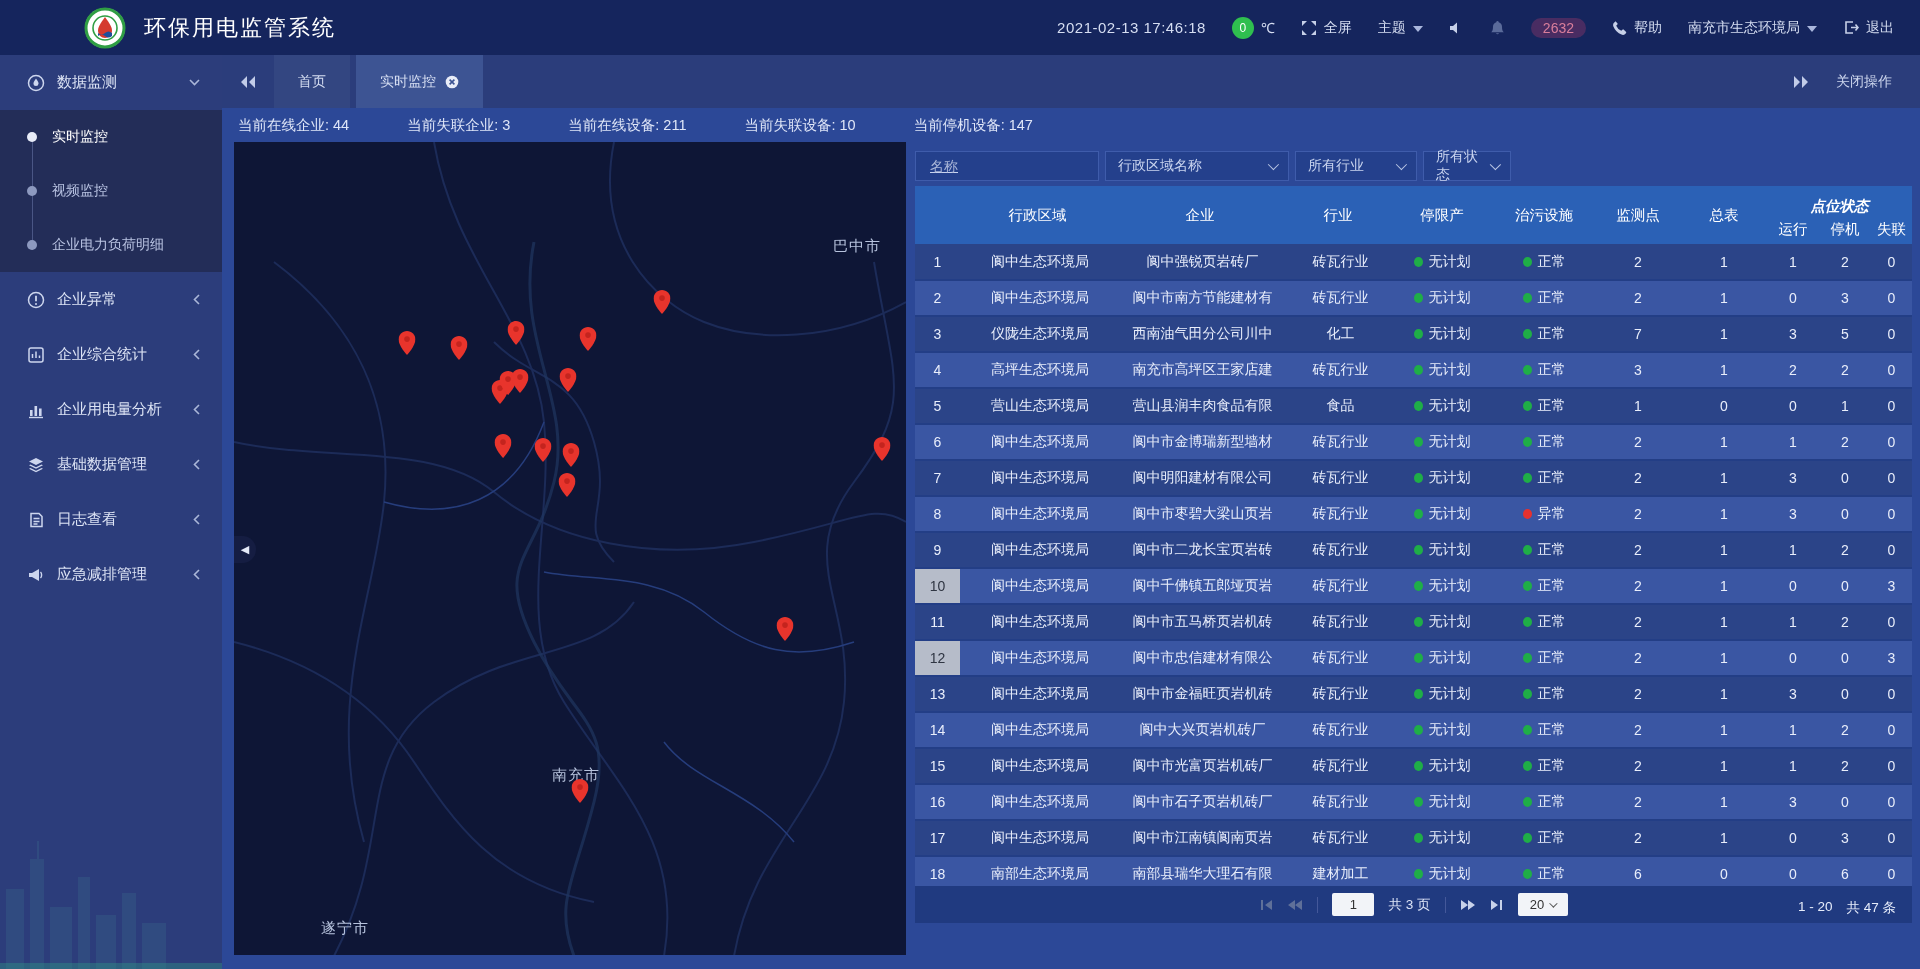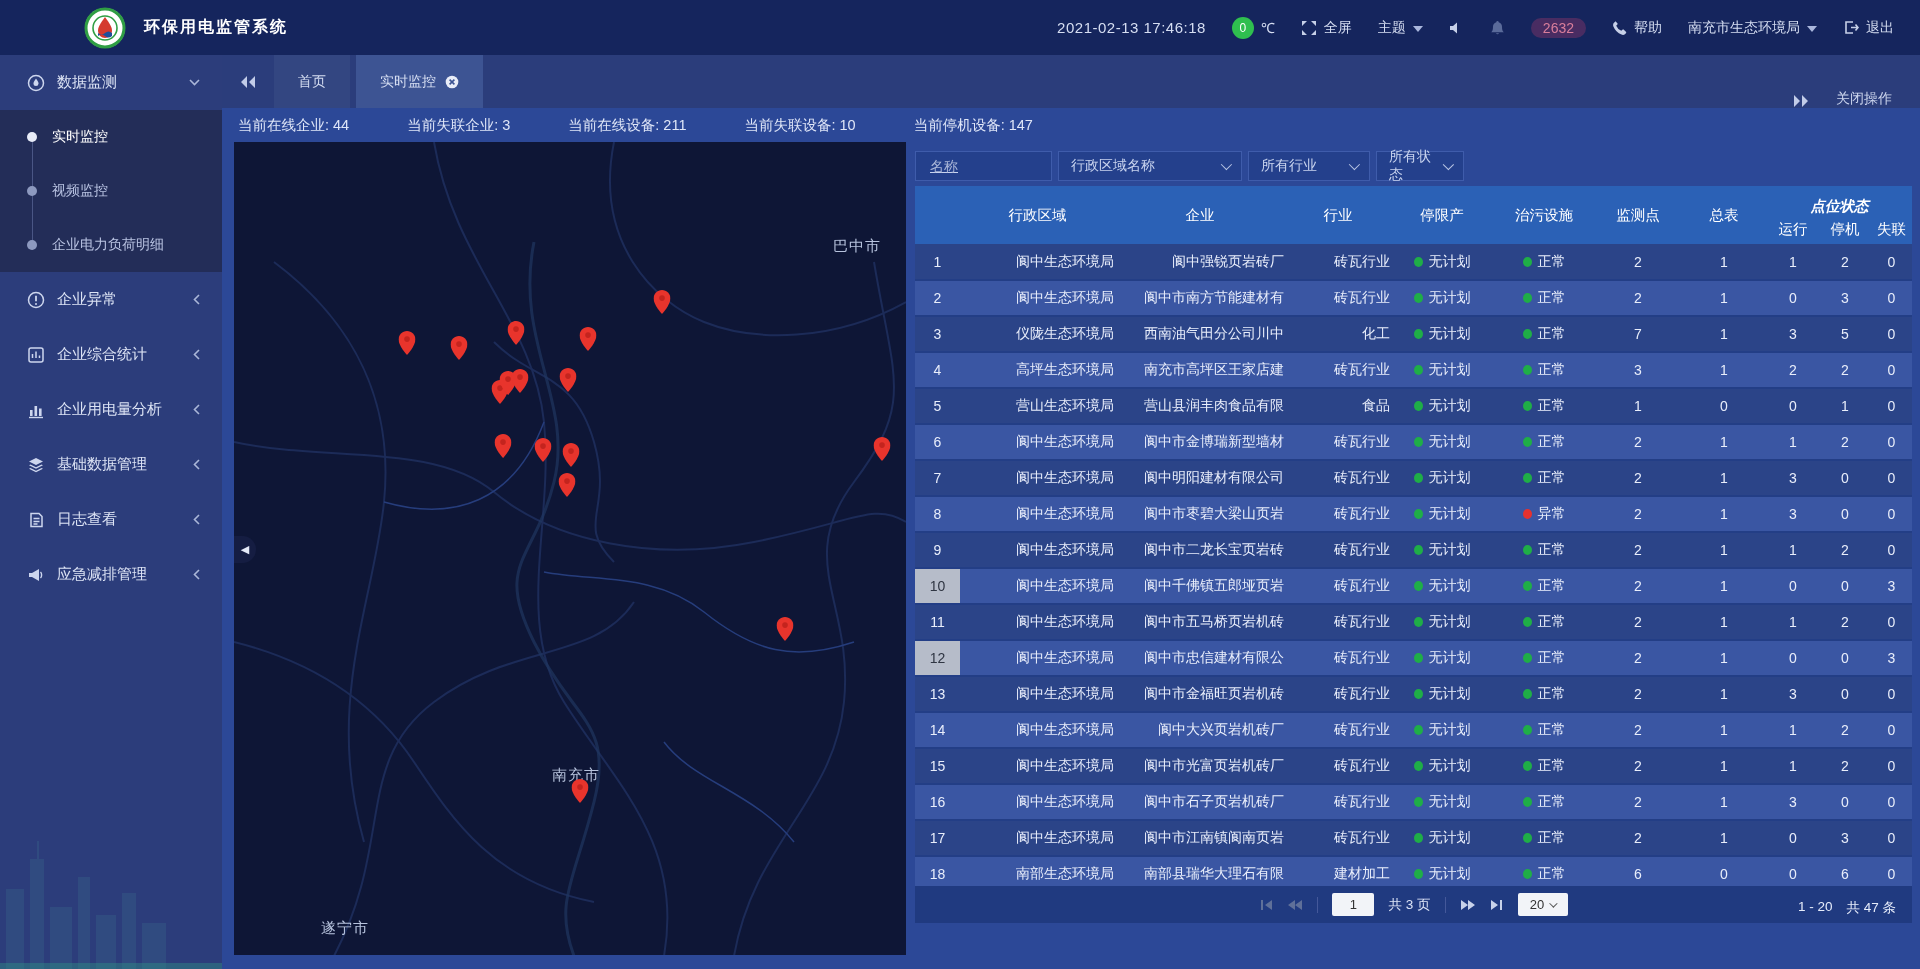--- a/index.html
+++ b/index.html
@@ -7,21 +7,21 @@
   body {
     width:1920px; height:969px; overflow:hidden;
     background:#2c4897;
     font-family:"Liberation Sans", sans-serif;
     color:#dfe6f8;
   }
   
   .topbar { height:55px; background:#15255d; display:flex; align-items:center; padding:0 26px 0 0; }
   .brand { display:flex; align-items:center; gap:18px; padding-left:84px; }
   .logo { width:42px; height:42px; }
-  .app-title { font-size:16px; font-weight:bold; color:#fff; letter-spacing:2px; }
+  .app-title { font-size:22px; font-weight:normal; color:#fff; letter-spacing:2px; }
   .topbar-right { margin-left:auto; display:flex; align-items:center; gap:26px; font-size:14px; color:#d6def2; }
   .datetime { font-size:15px; letter-spacing:.5px; }
   .temp { display:flex; align-items:center; gap:7px; }
   .temp-badge { width:22px; height:22px; border-radius:50%; background:#2fbf4f; color:#fff; font-size:12px;
     display:flex; align-items:center; justify-content:center; }
   .tb-item { display:flex; align-items:center; gap:7px; cursor:pointer; white-space:nowrap; }
   .tb-item svg { display:block; }
   .caret-down { width:0; height:0; border-left:5px solid transparent; border-right:5px solid transparent; border-top:6px solid #aab7dd; margin-top:2px;}
   .notif-pill { background:rgba(196,64,110,.30); color:#d97e9b; border-radius:10px; padding:2px 12px; font-size:14px; }
   .bell-wrap { opacity:.5; }
@@ -42,56 +42,56 @@
   .sub-item.active { color:#ffffff; }
   .sub-item.active::before { background:#e8ecf8; }
   .skyline { position:absolute; bottom:0; left:0; }
   
   .main { flex:1; display:flex; flex-direction:column; background:#2c4897; min-width:0; }
   .tabbar { height:53px; background:#2b3d7b; display:flex; align-items:stretch; flex-shrink:0; }
   .tab-collapse { width:52px; display:flex; align-items:center; justify-content:center; cursor:pointer; }
   .tab { padding:0 24px; display:flex; align-items:center; gap:9px; font-size:14px; color:#d6def2; cursor:pointer; }
   .tab.home { background:#334681; }
   .tab.active { background:#3d5493; margin-left:6px; }
-  .tabbar-right { margin-left:auto; display:flex; align-items:flex-end; gap:26px; padding-right:28px; font-size:14px; color:#cdd6ee; }
+  .tabbar-right { margin-left:auto; display:flex; align-items:center; gap:26px; padding-right:28px; font-size:14px; color:#cdd6ee; }
   .statsbar { height:34px; display:flex; align-items:center; gap:58px; padding-left:16px; font-size:14.5px;
     color:#dfe6f8; flex-shrink:0; }
   .content { flex:1; display:flex; gap:9px; padding:0 8px 14px 12px; min-height:0; }
   
   .map-panel { width:672px; flex-shrink:0; position:relative; background:#0e1636; overflow:hidden; }
   .map-label { position:absolute; transform:translate(-50%,-50%); color:#b7c3dd; font-size:15px; letter-spacing:1px; }
   .pin { position:absolute; transform:translate(-50%,-100%); }
   .map-collapse { position:absolute; left:0; top:48.5%; width:22px; height:27px; background:#151d42;
     border-radius:0 14px 14px 0; display:flex; align-items:center; justify-content:center; cursor:pointer; }
   .map-collapse span { color:#e5eaf8; font-size:11px; }
   
   .right-panel { flex:1; display:flex; flex-direction:column; min-width:0; }
   .filters { display:flex; gap:6px; height:30px; margin:9px 0 5px; flex-shrink:0; }
   .f-input, .f-select { background:#24408c; border:1px solid #3f5cab; color:#c9d4ef; font-size:14px;
     display:flex; align-items:center; padding:0 12px; }
-  .f-input { width:137px;text-decoration:underline; }
+  .f-input { width:184px;text-decoration:underline; }
   .f-input input { background:transparent; border:none; outline:none; color:#c9d4ef; font-size:14px; width:100%; }
   .f-input input::placeholder { color:#aab6d8; }
   .f-select { justify-content:space-between; cursor:pointer; }
   .f-select .caret { width:8px; height:8px; border-right:1.5px solid #b9c5e4; border-bottom:1.5px solid #b9c5e4;
     transform:rotate(45deg) translateY(-2px); }
   .sel-region { width:184px; } .sel-industry { width:122px; } .sel-status { width:88px; }
   .table-wrap { height:700px; overflow:hidden; background:#233e86; flex-shrink:0; }
   table { width:100%; border-collapse:collapse; table-layout:fixed; }
   thead th { background:#2b61b6; color:#fff; font-weight:normal; font-size:14.5px; }
   thead tr.h1 th { height:32px; vertical-align:bottom; padding-bottom:2px; }
   thead tr.h1 th[rowspan] { vertical-align:middle; padding-bottom:0; }
   thead tr.h2 th { height:26px; vertical-align:top; padding-top:2px; }
   th.group { font-style:italic; font-weight:bold; }
   tbody tr { height:36px; }
   tbody tr.odd  td { background:#2b4488; }
   tbody tr.even td { background:#3a56a3; }
   tbody td { border-bottom:2px solid #233e86; color:#e9eefb; font-size:14px; text-align:center; overflow:hidden;
     white-space:nowrap; }
-  tbody td.lft { text-align:right; padding-left:6px;font-family:Liberation Serif, serif; }
+  tbody td.lft { text-align:center; padding-left:6px;font-family:Liberation Serif, serif; }
   td.num.offline { background:#b6bcc9 !important; color:#2f3542; }
   .dotcell { display:inline-flex; align-items:center; gap:6px; }
   .dot { width:9px; height:10px; border-radius:50%; display:inline-block; }
   
   .pager { height:37px; background:#203a80; display:flex; align-items:center; justify-content:center;
     position:relative; flex-shrink:0; color:#dbe3f6; font-size:13.5px; }
   .pager-ctrls { display:flex; align-items:center; gap:14px; }
   .pg-ico { display:flex; align-items:center; cursor:pointer; }
   .pg-sep { width:1px; height:16px; background:#44589a; }
   .pg-input { width:42px; height:23px; background:#f2f4f8; color:#333; border-radius:2px; display:flex;

